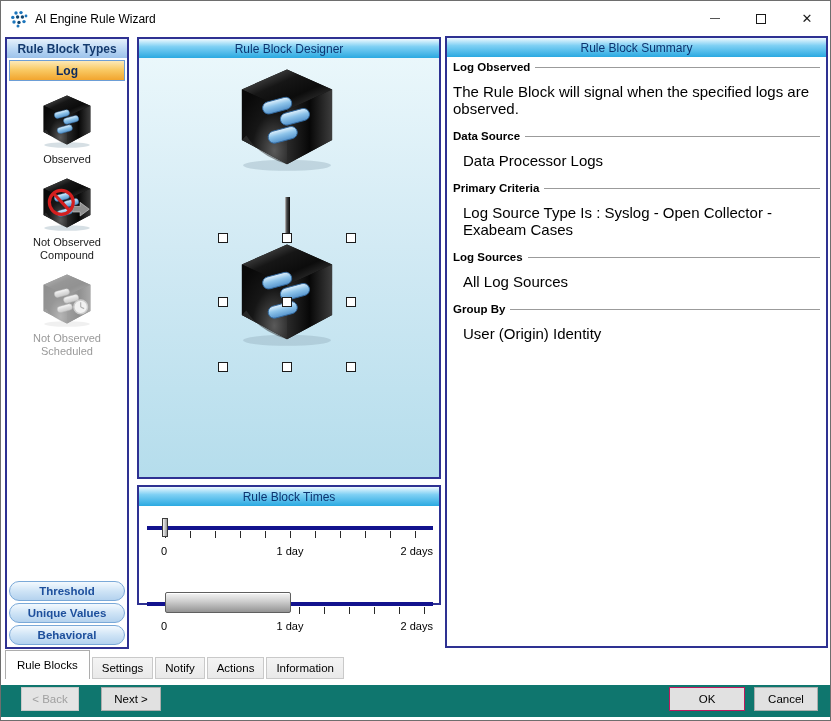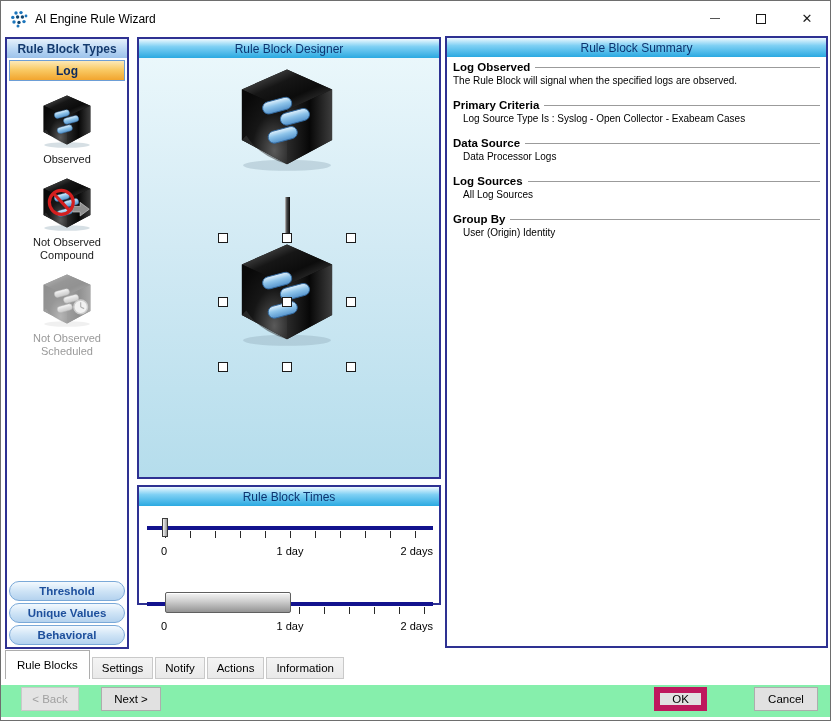--- a/index.html
+++ b/index.html
@@ -57,34 +57,34 @@
   .sl-0{position:absolute;left:14px}
   .sl-mid{position:absolute;left:50%;transform:translateX(-50%)}
   .sl-end{position:absolute;right:0}
 
   
   .summary{left:444px;top:35px;width:383px;height:612px}
   .summary-body{flex:1;padding:4px 6px;overflow:hidden}
   .sec{margin-bottom:13px}
   .sec-title{display:flex;align-items:center;font-size:11.5px;font-weight:bold;color:#000;white-space:nowrap}
   .sec-title::after{content:"";flex:1;height:1px;background:#9b9b9b;margin-left:5px}
-  .sec-text{margin-top:2px;font-size:10px;color:#000;padding-left:10px}
+  .sec-text{margin-top:10px;font-size:15px;color:#000;padding-left:10px}
   .sec.first .sec-text{padding-left:0}
 
   
   .tabbar{position:absolute;left:4px;top:652px;right:4px;height:26px;display:flex;align-items:flex-end}
   .tab{height:22px;margin-right:2px;padding:0 9px;display:flex;align-items:center;font-size:11.5px;color:#000;background:linear-gradient(180deg,#f4f4f4,#e9e9e9);border:1px solid #c9c9c9;cursor:pointer}
   .tab.active{height:26px;padding:14px 11px;background:#fff;border:1px solid #adadad;border-bottom:none;cursor:default}
 
   
-  .footer{position:absolute;left:0;right:0;top:684px;height:32px;background:#86efac}
+  .footer{position:absolute;left:0;right:0;top:684px;height:32px;background:#0f766e}
   .btn{position:absolute;top:2px;height:24px;display:flex;align-items:center;justify-content:center;font-size:11.5px;color:#000;background:#e1e1e1;border:1px solid #adadad;cursor:pointer}
   .btn-back{left:20px;width:58px;color:#a0a0a0;background:#e4e4e4;border-color:#c9c9c9;cursor:default}
   .btn-next{left:100px;width:60px}
-  .btn-ok{left:653px;width:53px;border:6px solid #be185d}
+  .btn-ok{left:668px;width:76px;border:1px solid #be185d}
   .btn-cancel{left:753px;width:64px}
 
   .defs-holder{position:absolute;width:0;height:0;overflow:hidden}
 </style>
 </head>
 <body>
 
 <svg class="defs-holder" aria-hidden="true">
   <defs>
     <linearGradient id="gTop" x1="0" y1="0" x2="1" y2="1">
@@ -236,26 +236,26 @@
   </div>
 
   <div class="panel summary">
     <div class="panel-header">Rule Block Summary</div>
     <div class="summary-body">
       <div class="sec first">
         <div class="sec-title">Log Observed</div>
         <div class="sec-text">The Rule Block will signal when the specified logs are observed.</div>
       </div>
       <div class="sec">
+        <div class="sec-title">Data Source</div>
+        <div class="sec-text">Data Processor Logs</div>
+      </div>
+      <div class="sec">
         <div class="sec-title">Primary Criteria</div>
         <div class="sec-text">Log Source Type Is : Syslog - Open Collector - Exabeam Cases</div>
-      </div>
-      <div class="sec">
-        <div class="sec-title">Data Source</div>
-        <div class="sec-text">Data Processor Logs</div>
       </div>
       <div class="sec">
         <div class="sec-title">Log Sources</div>
         <div class="sec-text">All Log Sources</div>
       </div>
       <div class="sec">
         <div class="sec-title">Group By</div>
         <div class="sec-text">User (Origin) Identity</div>
       </div>
     </div>

